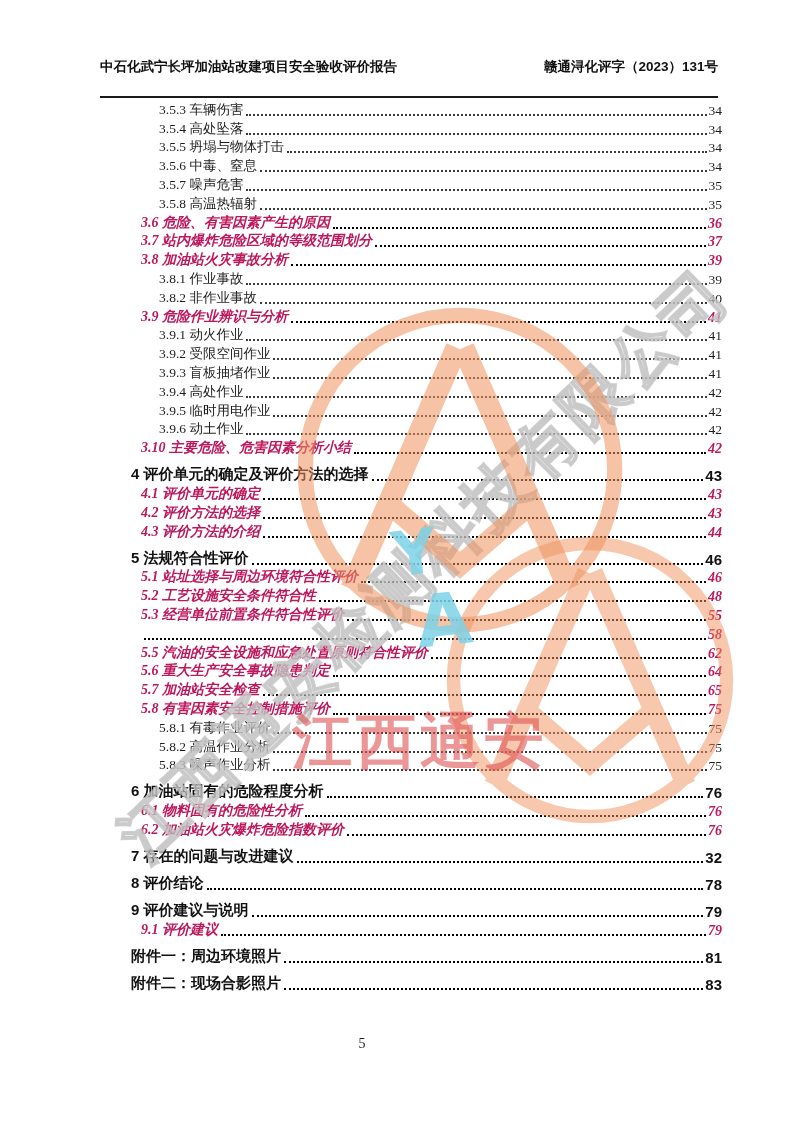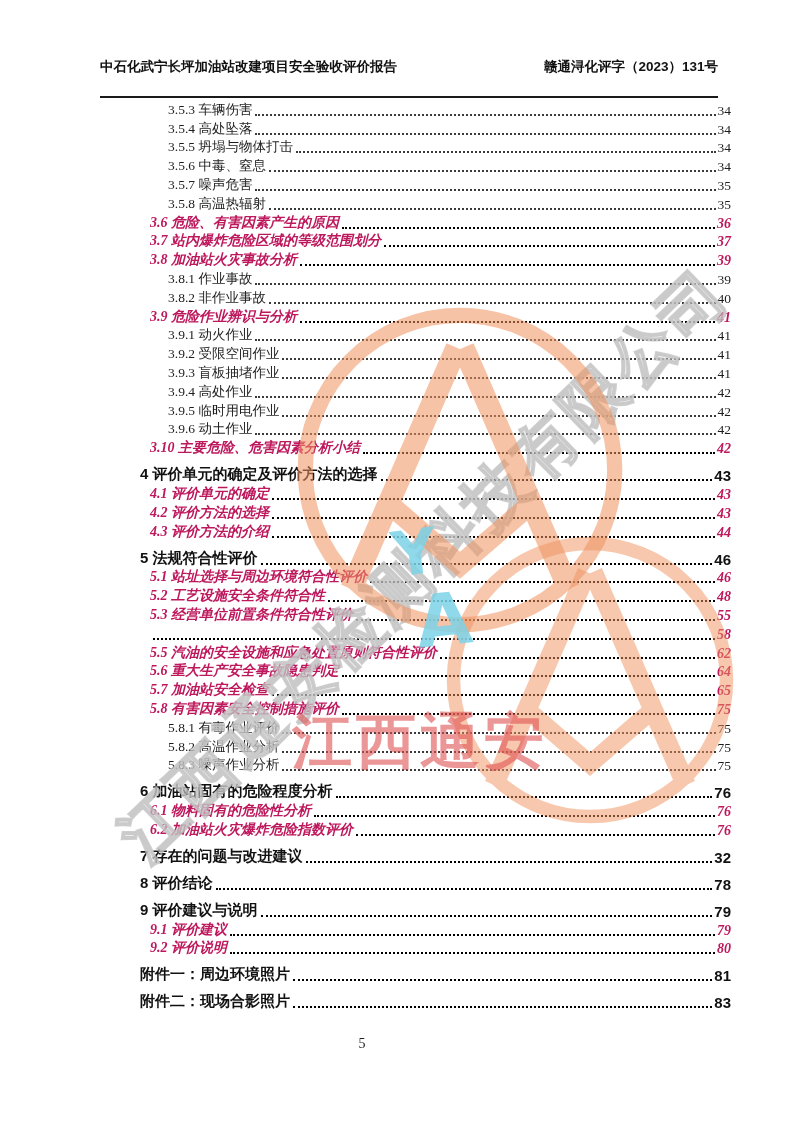--- a/index.html
+++ b/index.html
@@ -13,21 +13,21 @@
     position:absolute; left:100px; right:75px; top:58px; z-index:2;
     display:flex; justify-content:space-between; align-items:flex-end;
     font-family:"Liberation Sans", sans-serif; font-weight:bold;
     font-size:13.5px; color:#111;
   }
   .header-rule {
     position:absolute; left:100px; width:618px; top:96px; height:0;
     border-top:2px solid #1a1a1a; z-index:2;
   }
   
-  .toc { position:absolute; left:113px; top:100px; width:618px; z-index:2; }
+  .toc { position:absolute; left:104px; top:100px; width:618px; z-index:2; }
   .toc-row { display:flex; align-items:flex-end; }
   .toc-row .label { white-space:nowrap; }
   .toc-row .leader { flex:1 1 auto; min-width:8px; border-bottom:2px dotted #3a3a3a; margin:0 2px 3px 3px; }
   .toc-row .pg { white-space:nowrap; }
   .lv1 {
     font-family:"Liberation Sans", sans-serif; font-weight:bold;
     font-size:15px; color:#111; height:20px; margin-top:7px; padding-left:3px;margin-left:24px;
   }
   .lv2 {
     font-family:"Liberation Serif", serif; font-weight:bold; font-style:italic;
@@ -287,25 +287,20 @@
       <div class="toc-row lv1">
         <span class="label">9 评价建议与说明</span>
         <span class="leader"></span>
         <span class="pg">79</span>
       </div>
       <div class="toc-row lv2">
         <span class="label">9.1 评价建议</span>
         <span class="leader"></span>
         <span class="pg">79</span>
       </div>
-      <div class="toc-row lv2">
-        <span class="label">9.2 评价说明</span>
-        <span class="leader"></span>
-        <span class="pg">80</span>
-      </div>
       <div class="toc-row lv1">
         <span class="label">附件一：周边环境照片</span>
         <span class="leader"></span>
         <span class="pg">81</span>
       </div>
       <div class="toc-row lv1">
         <span class="label">附件二：现场合影照片</span>
         <span class="leader"></span>
         <span class="pg">83</span>
       </div>

